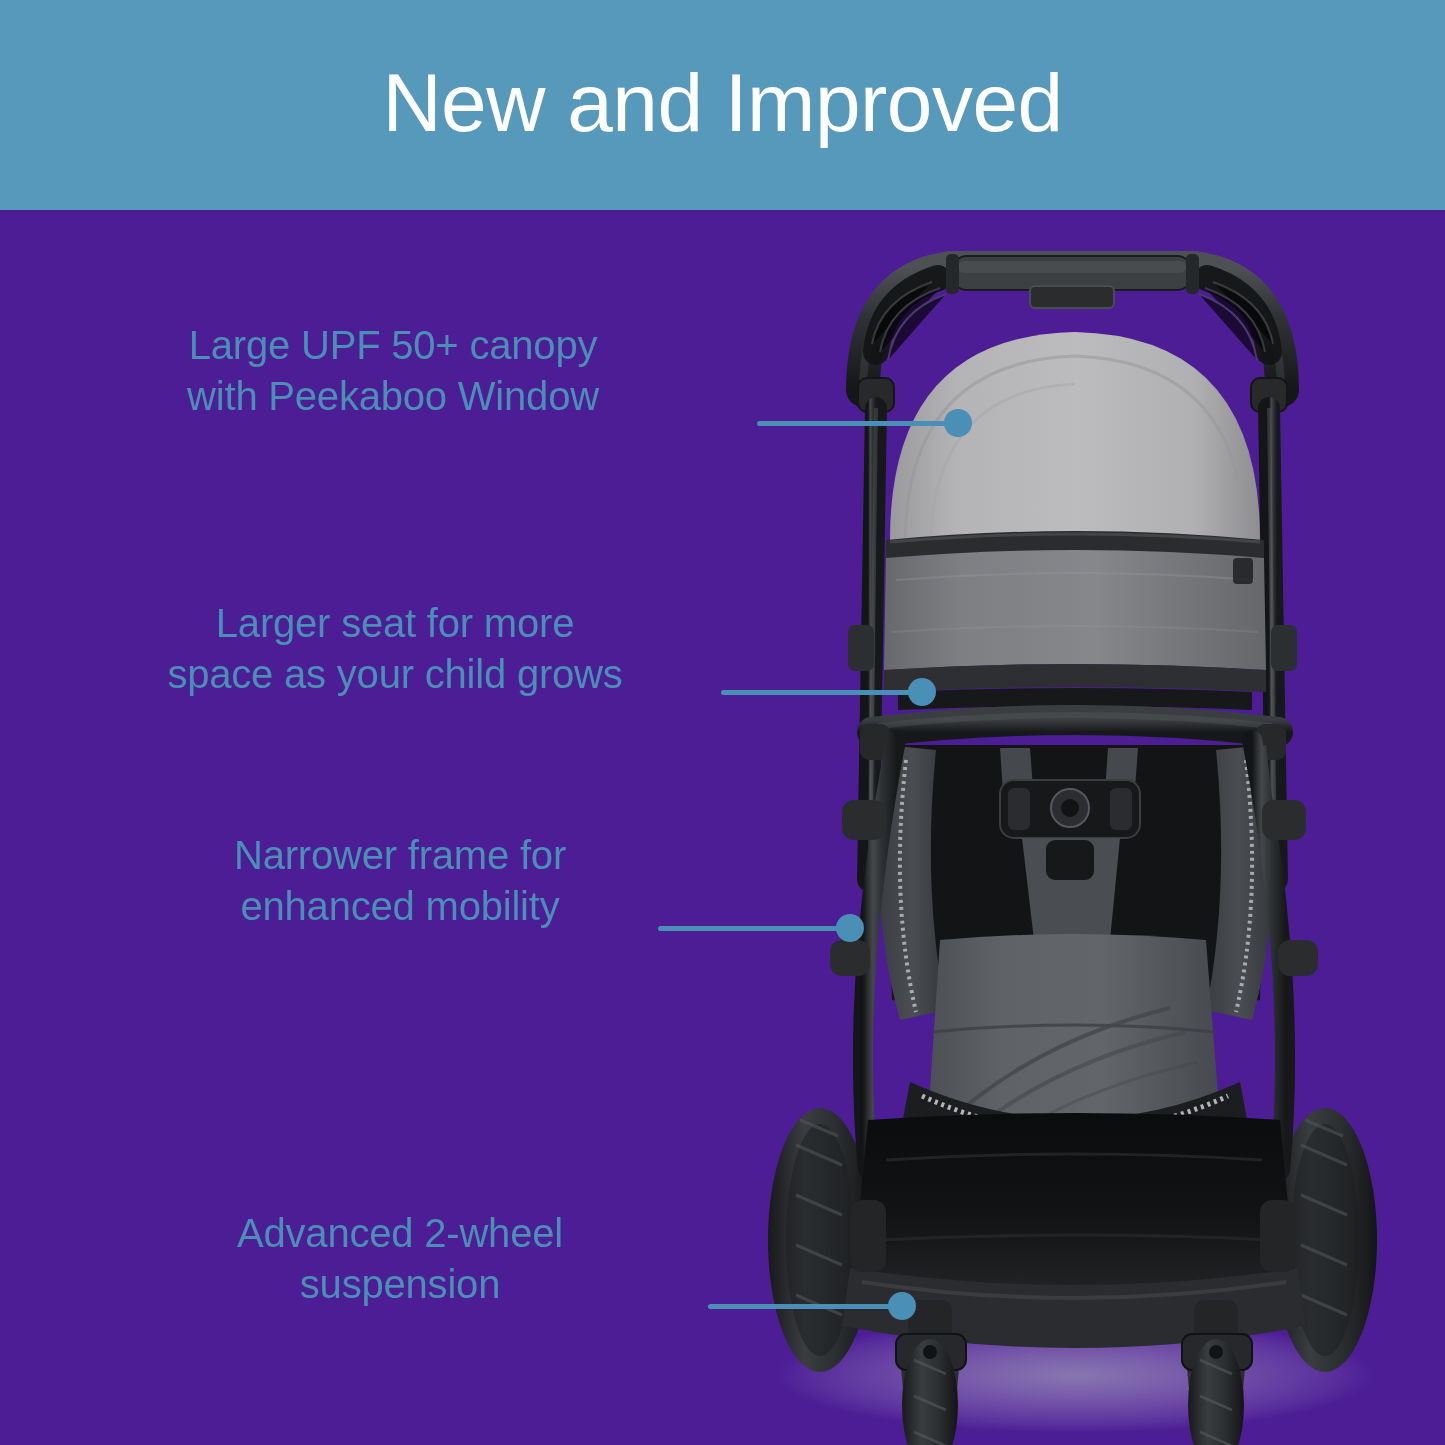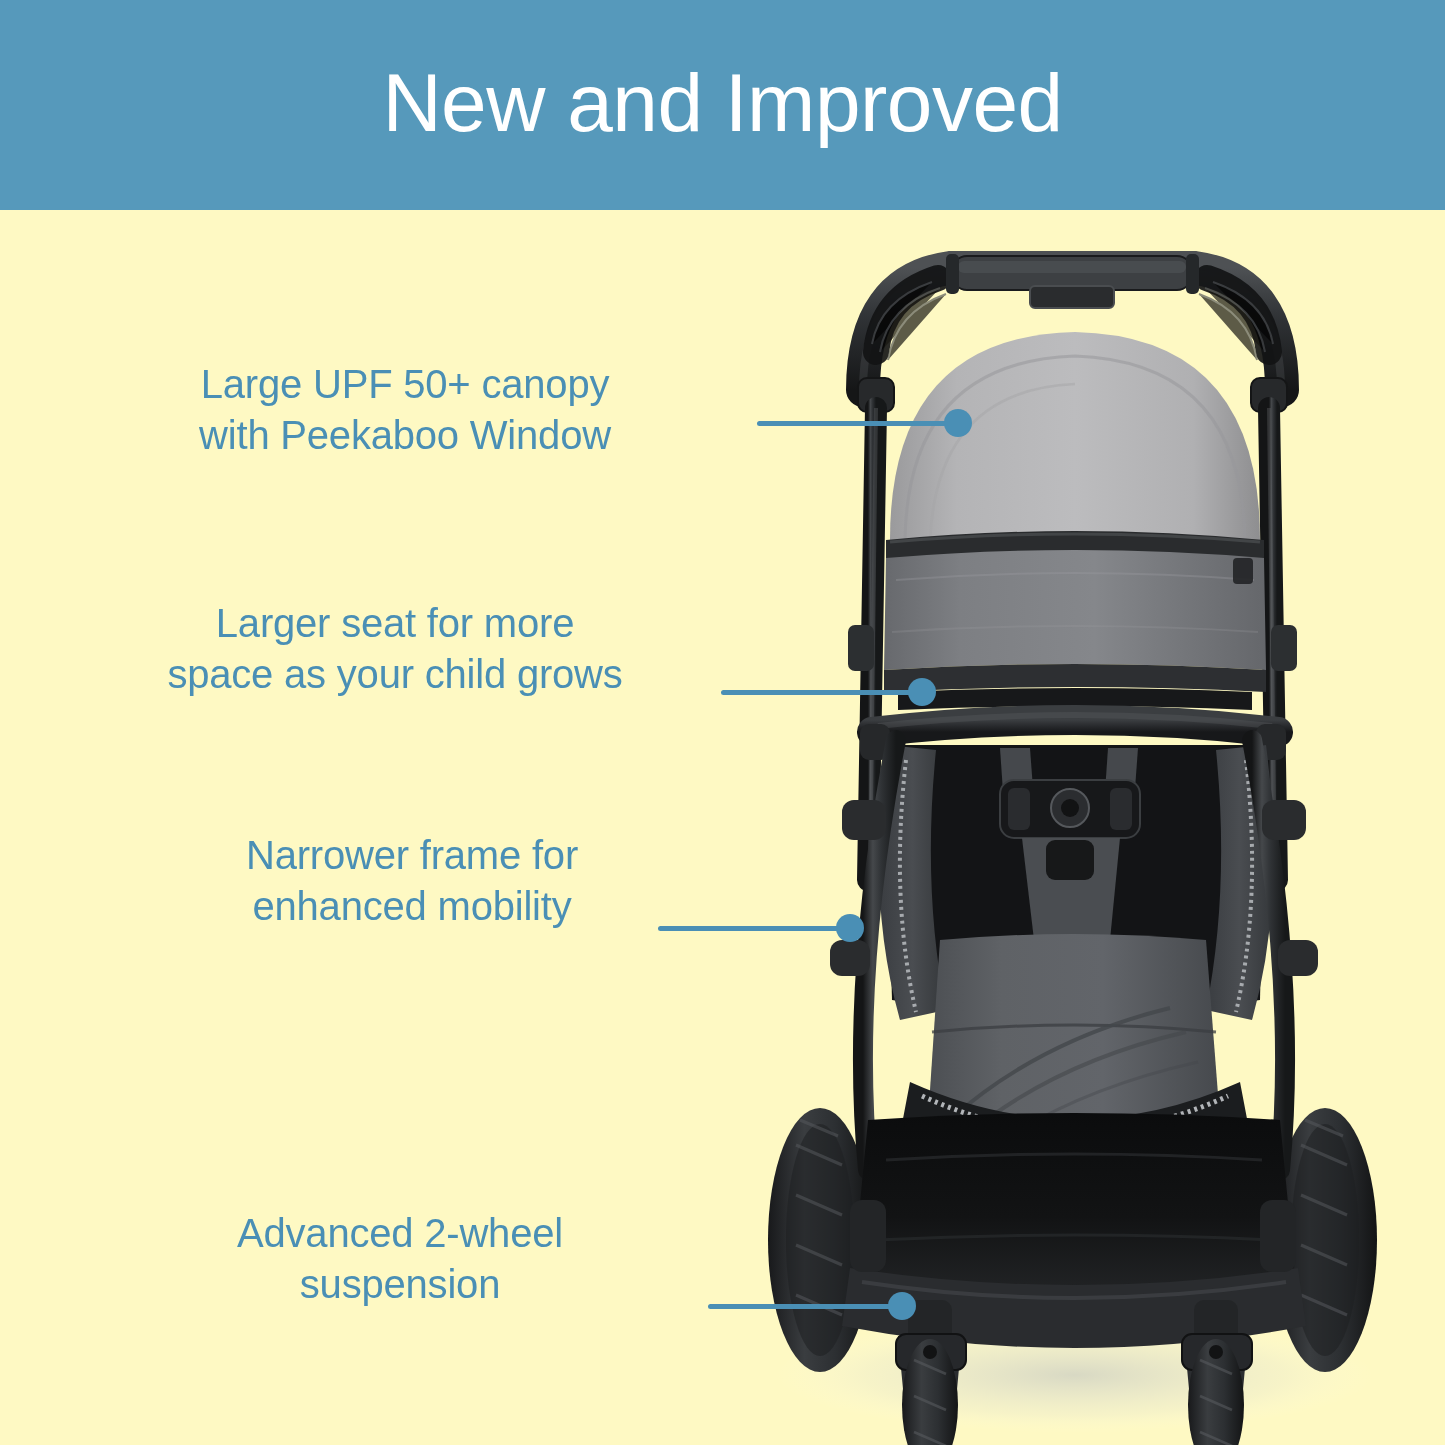--- a/index.html
+++ b/index.html
@@ -7,21 +7,21 @@
     padding: 0;
     background: #ffffff;
   }
   body {
     font-family: "Liberation Sans", sans-serif;
   }
   #page {
     position: relative;
     width: 1445px;
     height: 1445px;
-    background: #fef9c3;
+    background: #4c1d95;
     overflow: hidden;
   }
   
   #header-banner {
     position: absolute;
     left: 0;
     top: 0;
     width: 1445px;
     height: 210px;
     background: #5699bb;
@@ -43,23 +43,23 @@
     position: absolute;
     color: #4a8fb5;
     font-size: 40px;
     font-weight: 500;
     line-height: 1.28;
     text-align: center;
     letter-spacing: -0.2px;
     font-family: "Liberation Sans", sans-serif;
     white-space: pre-line;
   }
-  #label-canopy   { left: 100px; top: 320px;  width: 610px; margin-top: 39px; }
+  #label-canopy   { left: 88px; top: 320px;  width: 610px; }
   #label-seat     { left: 90px;  top: 598px;  width: 610px; }
-  #label-frame    { left: 162px; top: 830px;  width: 500px; }
+  #label-frame    { left: 150px; top: 830px;  width: 500px; }
   #label-wheels   { left: 160px; top: 1208px; width: 480px; }
 
   
   .leader {
     position: absolute;
     height: 5px;
     background: #4a8fb5;
     border-radius: 3px;
   }
   .leader-dot {

